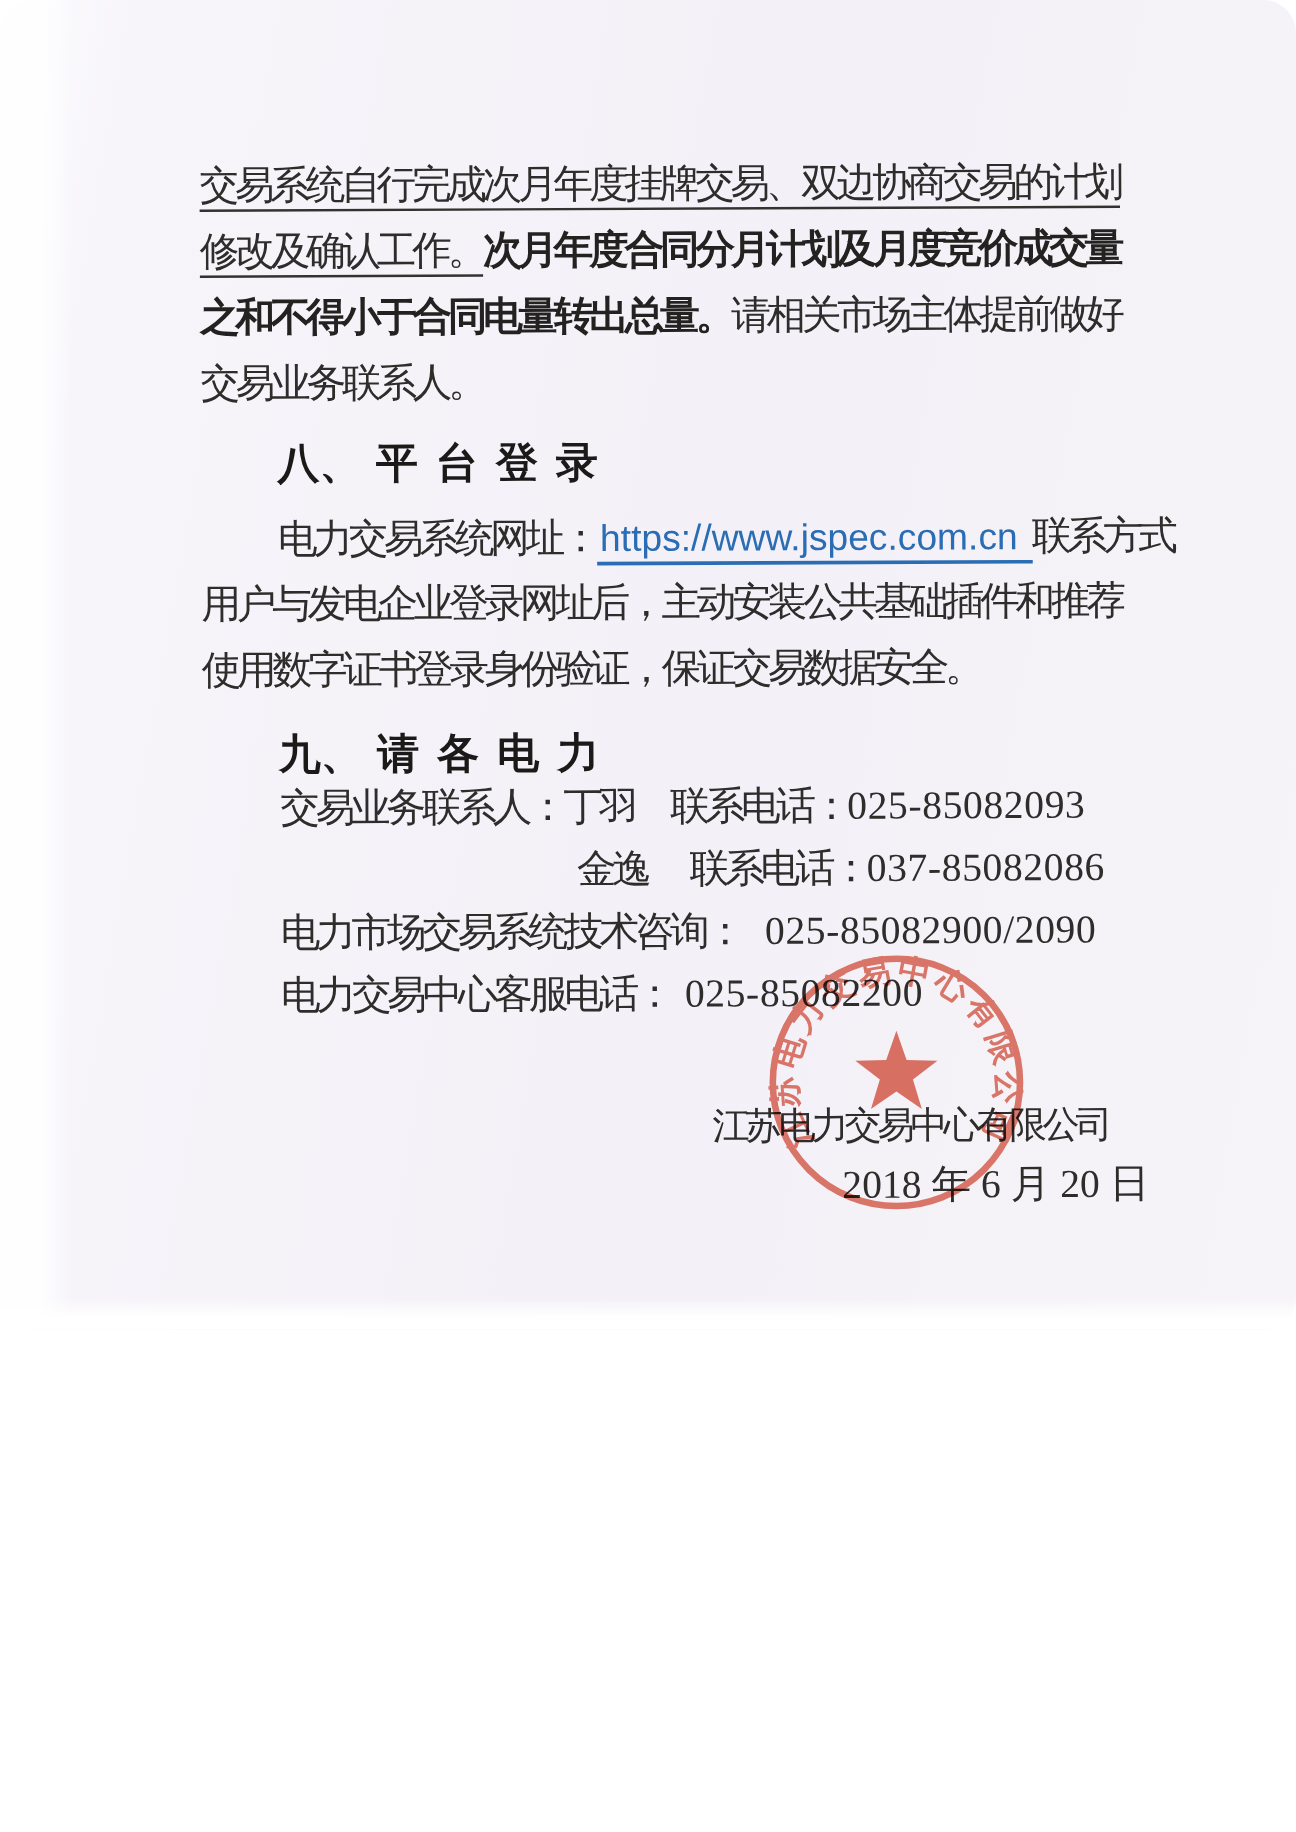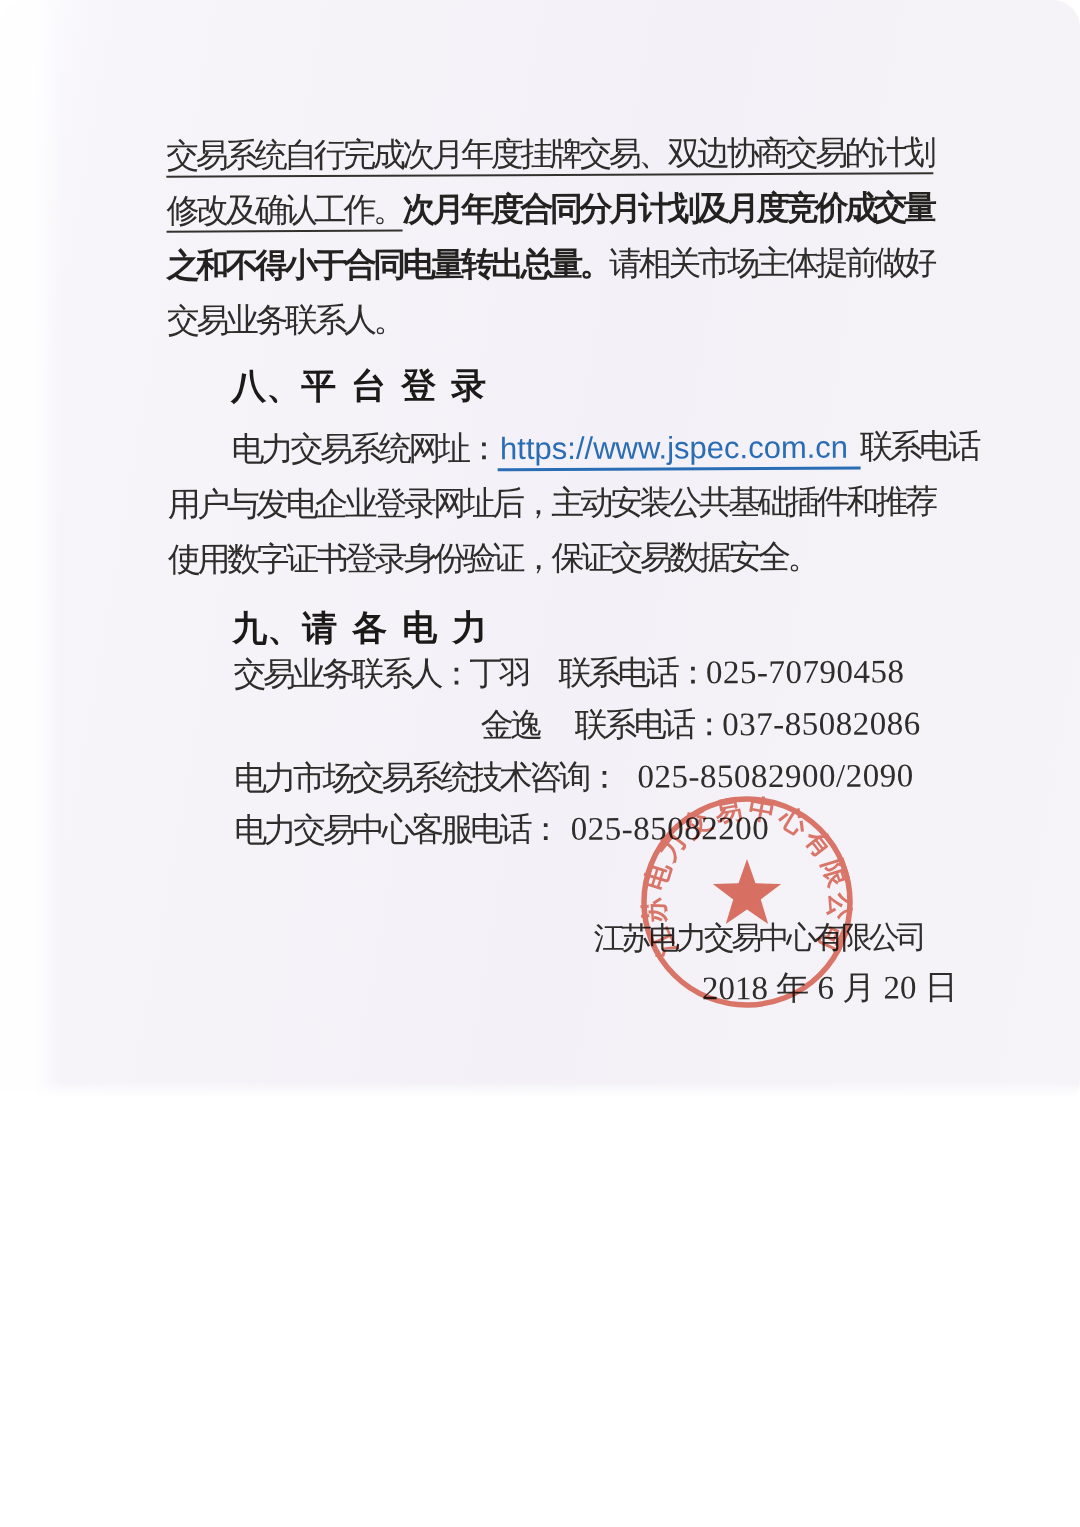--- a/index.html
+++ b/index.html
@@ -19,21 +19,21 @@
     background:linear-gradient(to top,#ffffff 40%,rgba(255,255,255,0));}
   .content{position:absolute;inset:0;transform:rotate(-0.25deg);}
   .t{position:absolute;font-size:33px;letter-spacing:-3.5px;line-height:55px;white-space:nowrap;}
   .block .line{height:55px;white-space:nowrap;}
   .p-intro{left:168px;top:127px;}
   .u{text-decoration:underline;text-underline-offset:9px;
      text-decoration-thickness:2px;text-decoration-color:#33322f;}
   .b{font-weight:bold;color:#232220;}
   .heading{position:absolute;font-family:"Liberation Sans","DejaVu Sans",sans-serif;
      font-weight:700;font-size:35px;color:#1b1a19;white-space:nowrap;letter-spacing:0;}
-  .heading .ht{letter-spacing:15px;}
+  .heading .ht{letter-spacing:15px;margin-left:12px;}
   .h-8{left:232px;top:362px;}
   .h-9{left:232px;top:604px;}
   .p-platform{left:168px;top:421px;}
   .indent{padding-left:64px;}
   .link{font-family:"Liberation Sans","DejaVu Sans",sans-serif;font-size:31px;
      letter-spacing:0;color:#2a6db4;text-decoration:none;
      border-bottom:3px solid #2a6db4;padding:0 12px 2px 3px;}
   .contacts{left:233px;top:646px;}
   .contacts .line{height:52px;}
   .c2{padding-left:247px;}
@@ -72,37 +72,37 @@
         <span>交易业务联系人。</span>
       </div>
     </div>
 
     <div class="heading h-8">
       <span>八、</span><span class="ht">平台登录</span>
     </div>
 
     <div class="t p-platform block">
       <div class="line indent">
-        <span>电力交易系统网址：</span><a href="#" class="link">https://www.jspec.com.cn</a><span>联系电话</span>
+        <span>电力交易系统网址：</span><a href="#" class="link">https://www.jspec.com.cn</a><span>联系方式</span>
       </div>
       <div class="line">
         <span>用户与发电企业登录网址后，主动安装公共基础插件和推荐</span>
       </div>
       <div class="line">
         <span>使用数字证书登录身份验证，保证交易数据安全。</span>
       </div>
     </div>
 
     <div class="heading h-9">
       <span>九、</span><span class="ht">请各电力</span>
     </div>
 
     <div class="t contacts block">
       <div class="line">
-        <span>交易业务联系人：</span><span>丁羽</span><span class="g30"></span><span>联系电话：</span><span class="num">025-70790458</span>
+        <span>交易业务联系人：</span><span>丁羽</span><span class="g30"></span><span>联系电话：</span><span class="num">025-85082093</span>
       </div>
       <div class="line c2">
         <span>金逸</span><span class="g35"></span><span>联系电话：</span><span class="num">037-85082086</span>
       </div>
       <div class="line">
         <span>电力市场交易系统技术咨询：</span><span class="g20"></span><span class="num">025-85082900/2090</span>
       </div>
       <div class="line">
         <span>电力交易中心客服电话：</span><span class="g12"></span><span class="num">025-85082200</span>
       </div>

